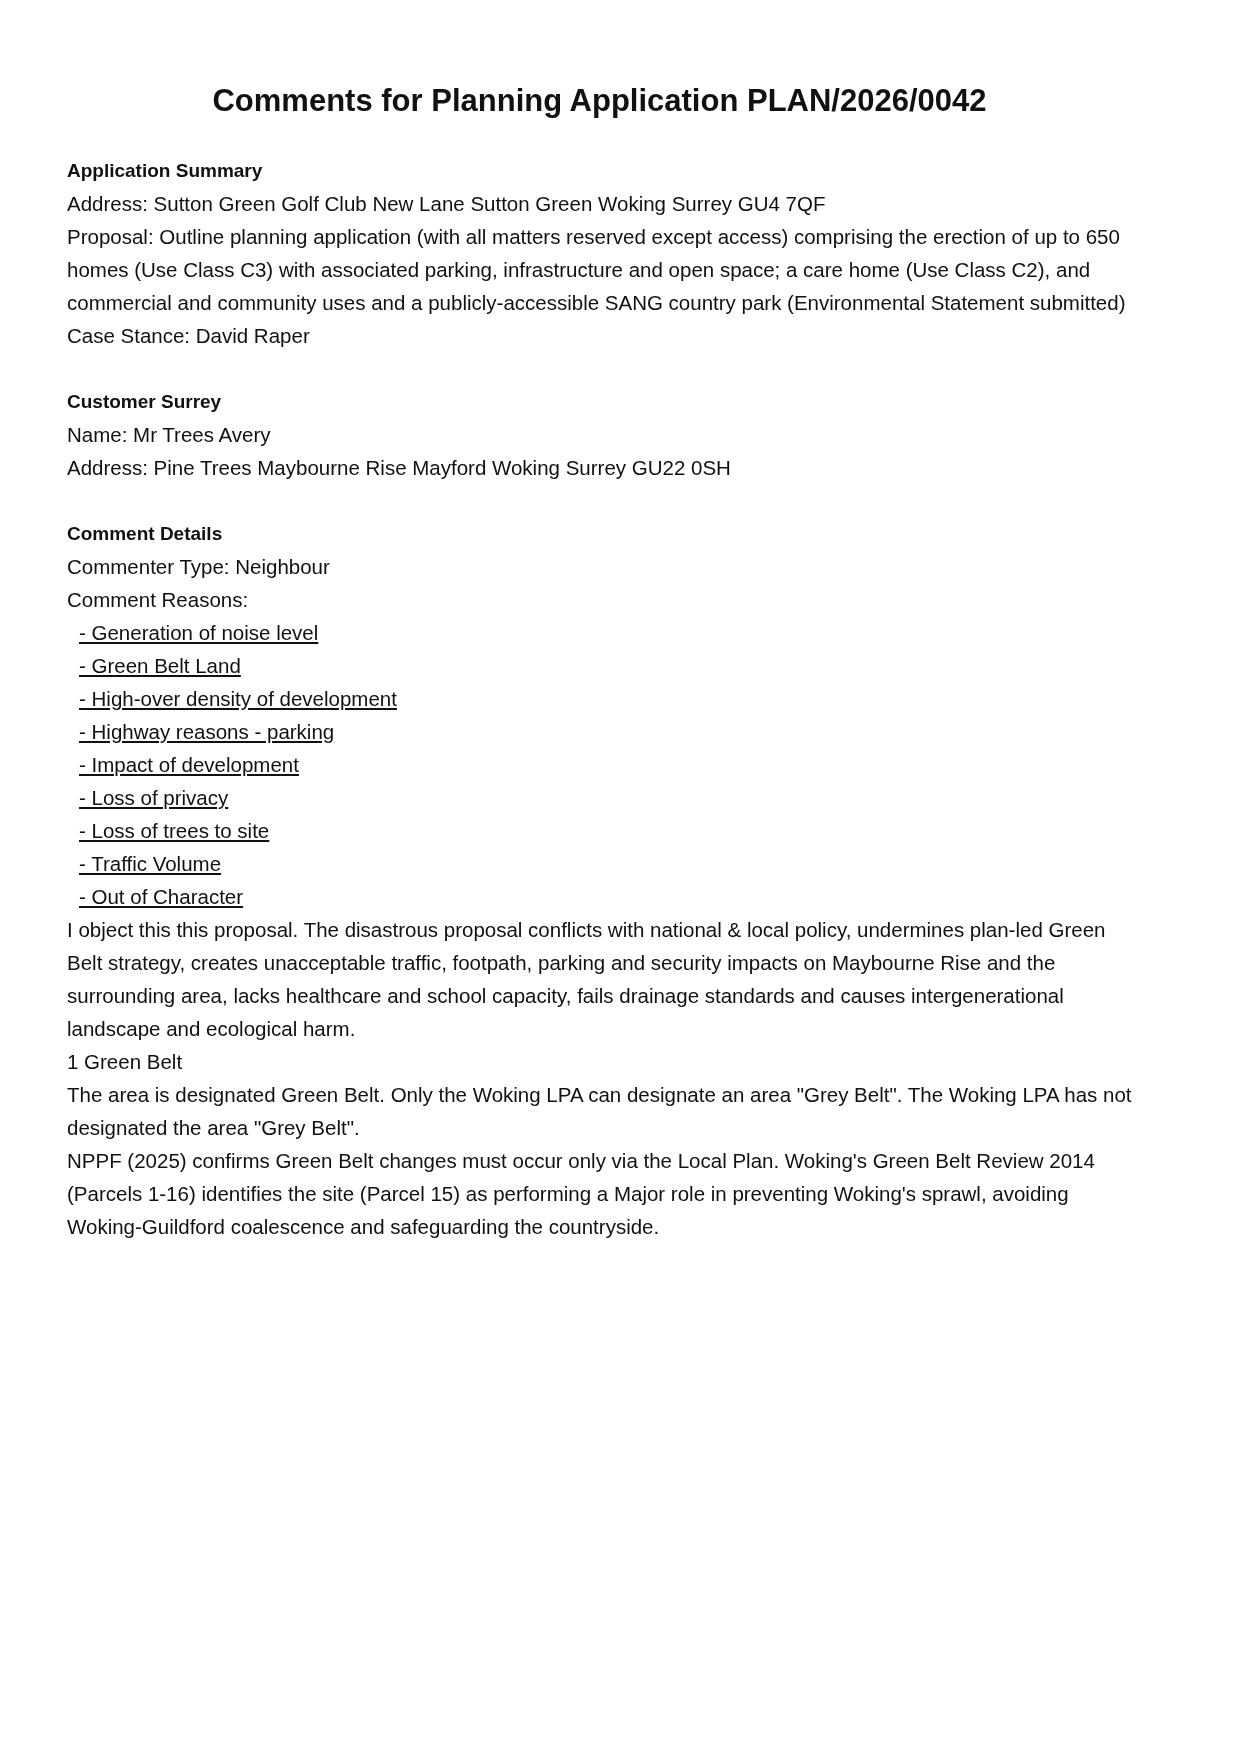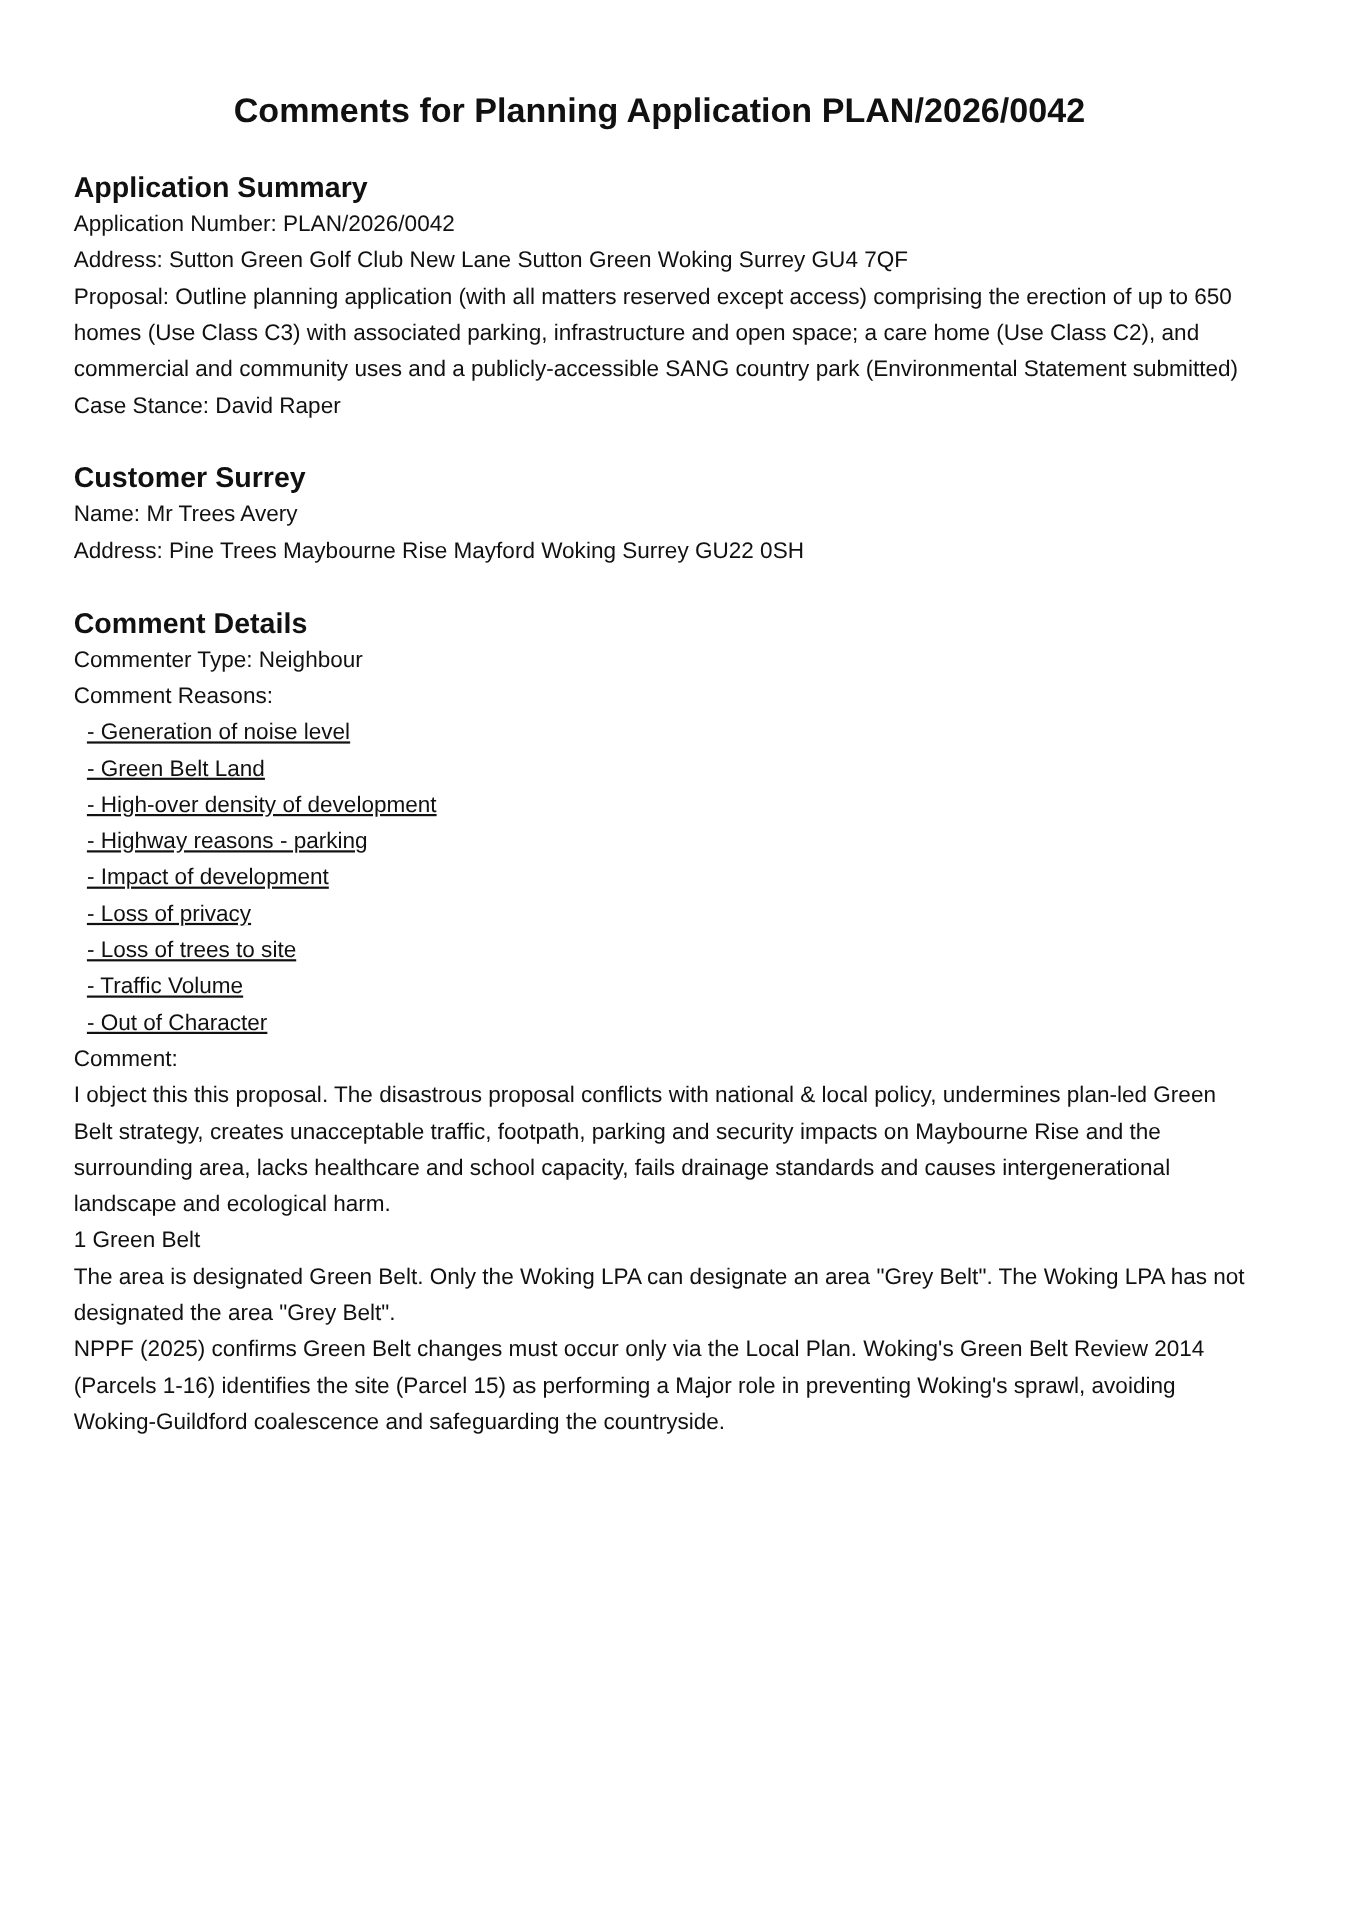--- a/index.html
+++ b/index.html
@@ -18,21 +18,21 @@
     padding: 82px 108px 60px 67px;
   }
   h1.doc-title {
     font-size: 31px;
     font-weight: bold;
     text-align: center;
     margin: 0 0 28px 0;
     line-height: 1.25;
   }
   h2.section-heading {
-    font-size: 26px;
+    font-size: 19px;
     font-weight: bold;
     margin: 33px 0 0 0;
     line-height: 33px;
   }
   p.doc-line {
     font-size: 20.5px;
     line-height: 33px;
     margin: 0;
   }
   .reason-item {
@@ -51,21 +51,20 @@
 </style>
 </head>
 <body>
 
 <div class="page">
 
   <h1 class="doc-title">Comments for Planning Application PLAN/2026/0042</h1>
 
   <section>
     <h2 class="section-heading">Application Summary</h2>
-    <p class="doc-line">Application Number: PLAN/2026/0042</p>
     <p class="doc-line">Address: Sutton Green Golf Club New Lane Sutton Green Woking Surrey GU4 7QF</p>
     <p class="doc-line">Proposal: Outline planning application (with all matters reserved except access) comprising the erection of up to 650 homes (Use Class C3) with associated parking, infrastructure and open space; a care home (Use Class C2), and commercial and community uses and a publicly-accessible SANG country park (Environmental Statement submitted)</p>
     <p class="doc-line">Case Stance: David Raper</p>
   </section>
 
   <section>
     <h2 class="section-heading">Customer Surrey</h2>
     <p class="doc-line">Name: Mr Trees Avery</p>
     <p class="doc-line">Address: Pine Trees Maybourne Rise Mayford Woking Surrey GU22 0SH</p>
   </section>
@@ -80,21 +79,20 @@
       <p class="reason-item">- Green Belt Land</p>
       <p class="reason-item">- High-over density of development</p>
       <p class="reason-item">- Highway reasons - parking</p>
       <p class="reason-item">- Impact of development</p>
       <p class="reason-item">- Loss of privacy</p>
       <p class="reason-item">- Loss of trees to site</p>
       <p class="reason-item">- Traffic Volume</p>
       <p class="reason-item">- Out of Character</p>
     </div>
 
-    <p class="doc-line">Comment:</p>
     <p class="doc-line">I object this this proposal. The disastrous proposal conflicts with national &amp; local policy, undermines plan-led Green Belt strategy, creates unacceptable traffic, footpath, parking and security impacts on Maybourne Rise and the surrounding area, lacks healthcare and school capacity, fails drainage standards and causes intergenerational landscape and ecological harm.</p>
 
     <p class="doc-line gap-top">1 Green Belt</p>
     <p class="doc-line">The area is designated Green Belt. Only the Woking LPA can designate an area "Grey Belt". The Woking LPA has not designated the area "Grey Belt".</p>
     <p class="doc-line">NPPF (2025) confirms Green Belt changes must occur only via the Local Plan. Woking's Green Belt Review 2014 (Parcels 1-16) identifies the site (Parcel 15) as performing a Major role in preventing Woking's sprawl, avoiding Woking-Guildford coalescence and safeguarding the countryside.</p>
   </section>
 
 </div>
 
 </body></html>

